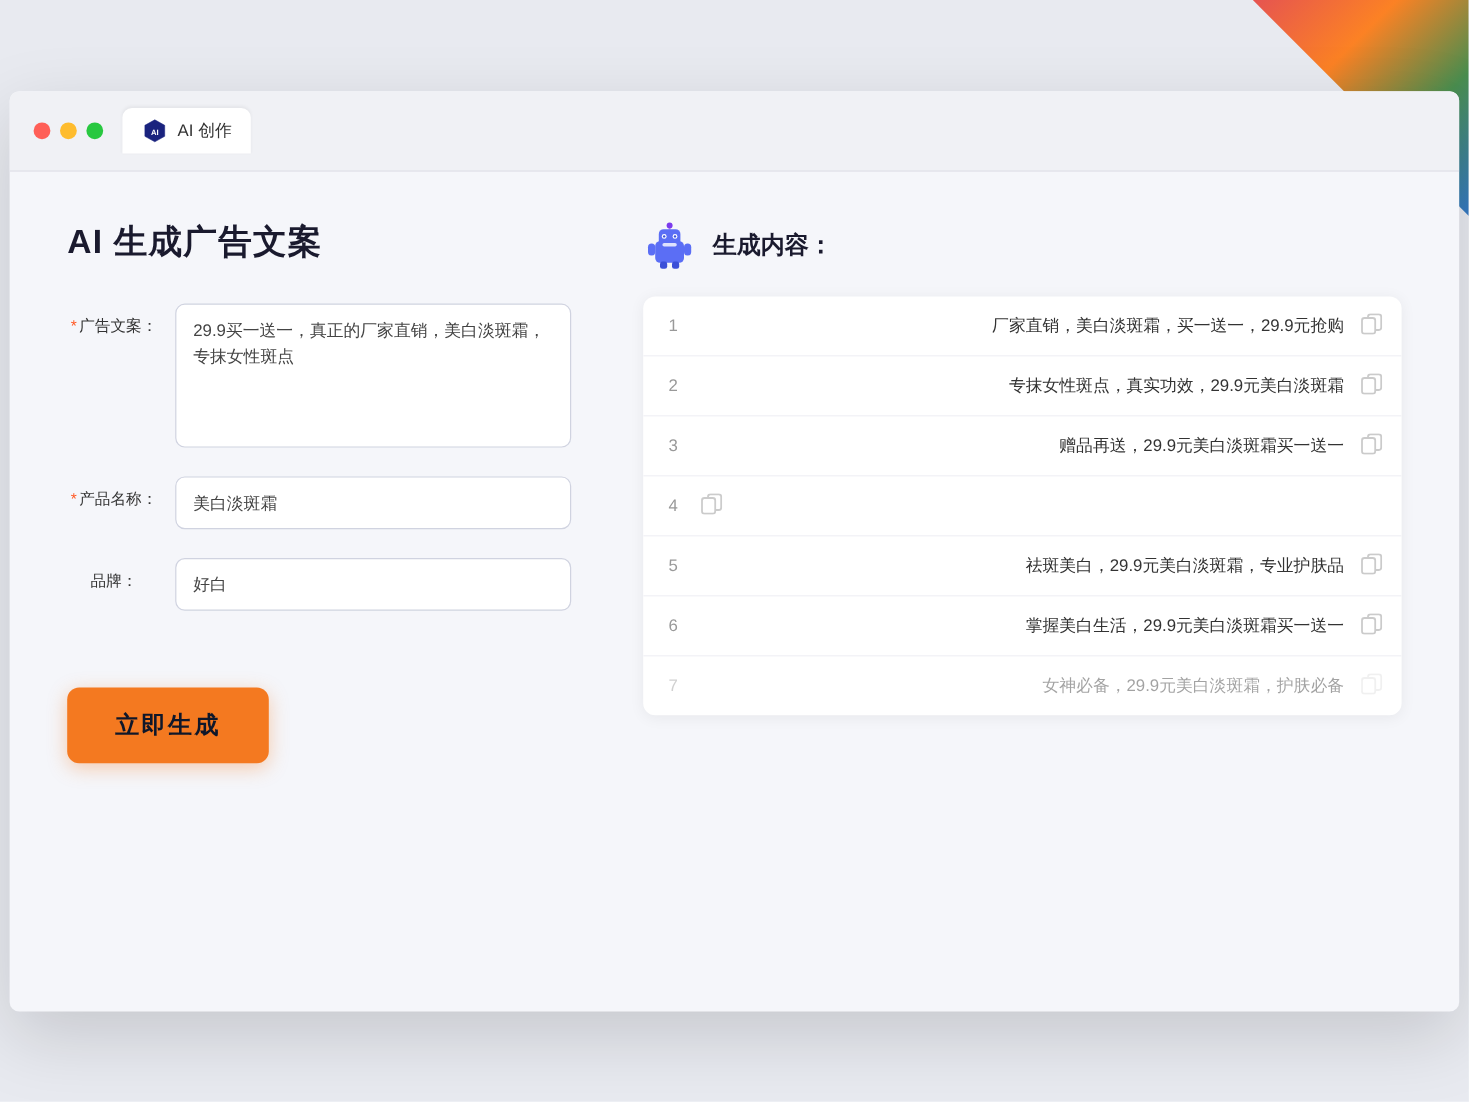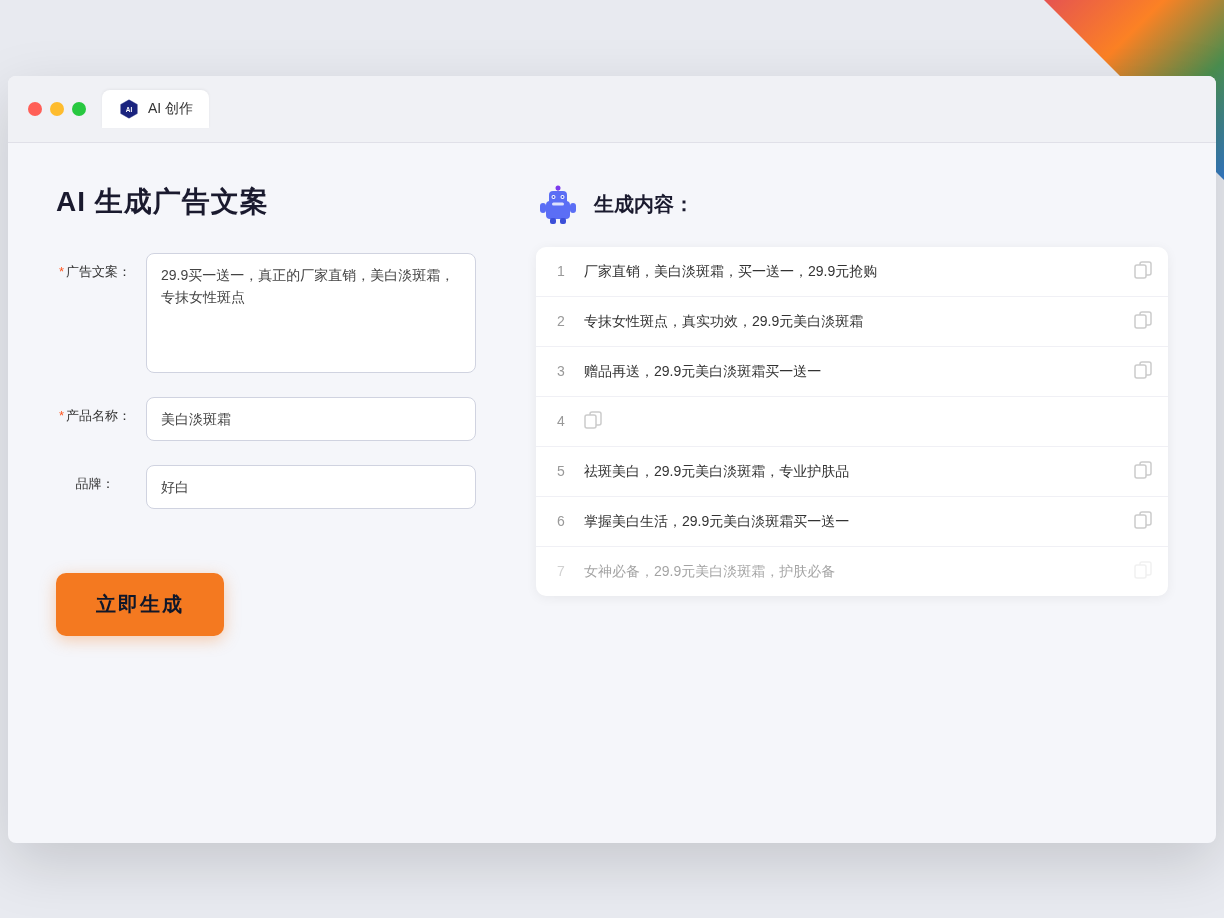--- a/index.html
+++ b/index.html
@@ -209,20 +209,21 @@
       color: #999;
       min-width: 18px;
       text-align: center;
     }
 
     .row-text {
       flex: 1;
       font-size: 14px;
       color: #333;
       line-height: 1.5;
+      text-align: right;
     }
 
     
     .robot-svg {
       width: 44px;
       height: 44px;
     }
   </style>
 </head>
 <body>

